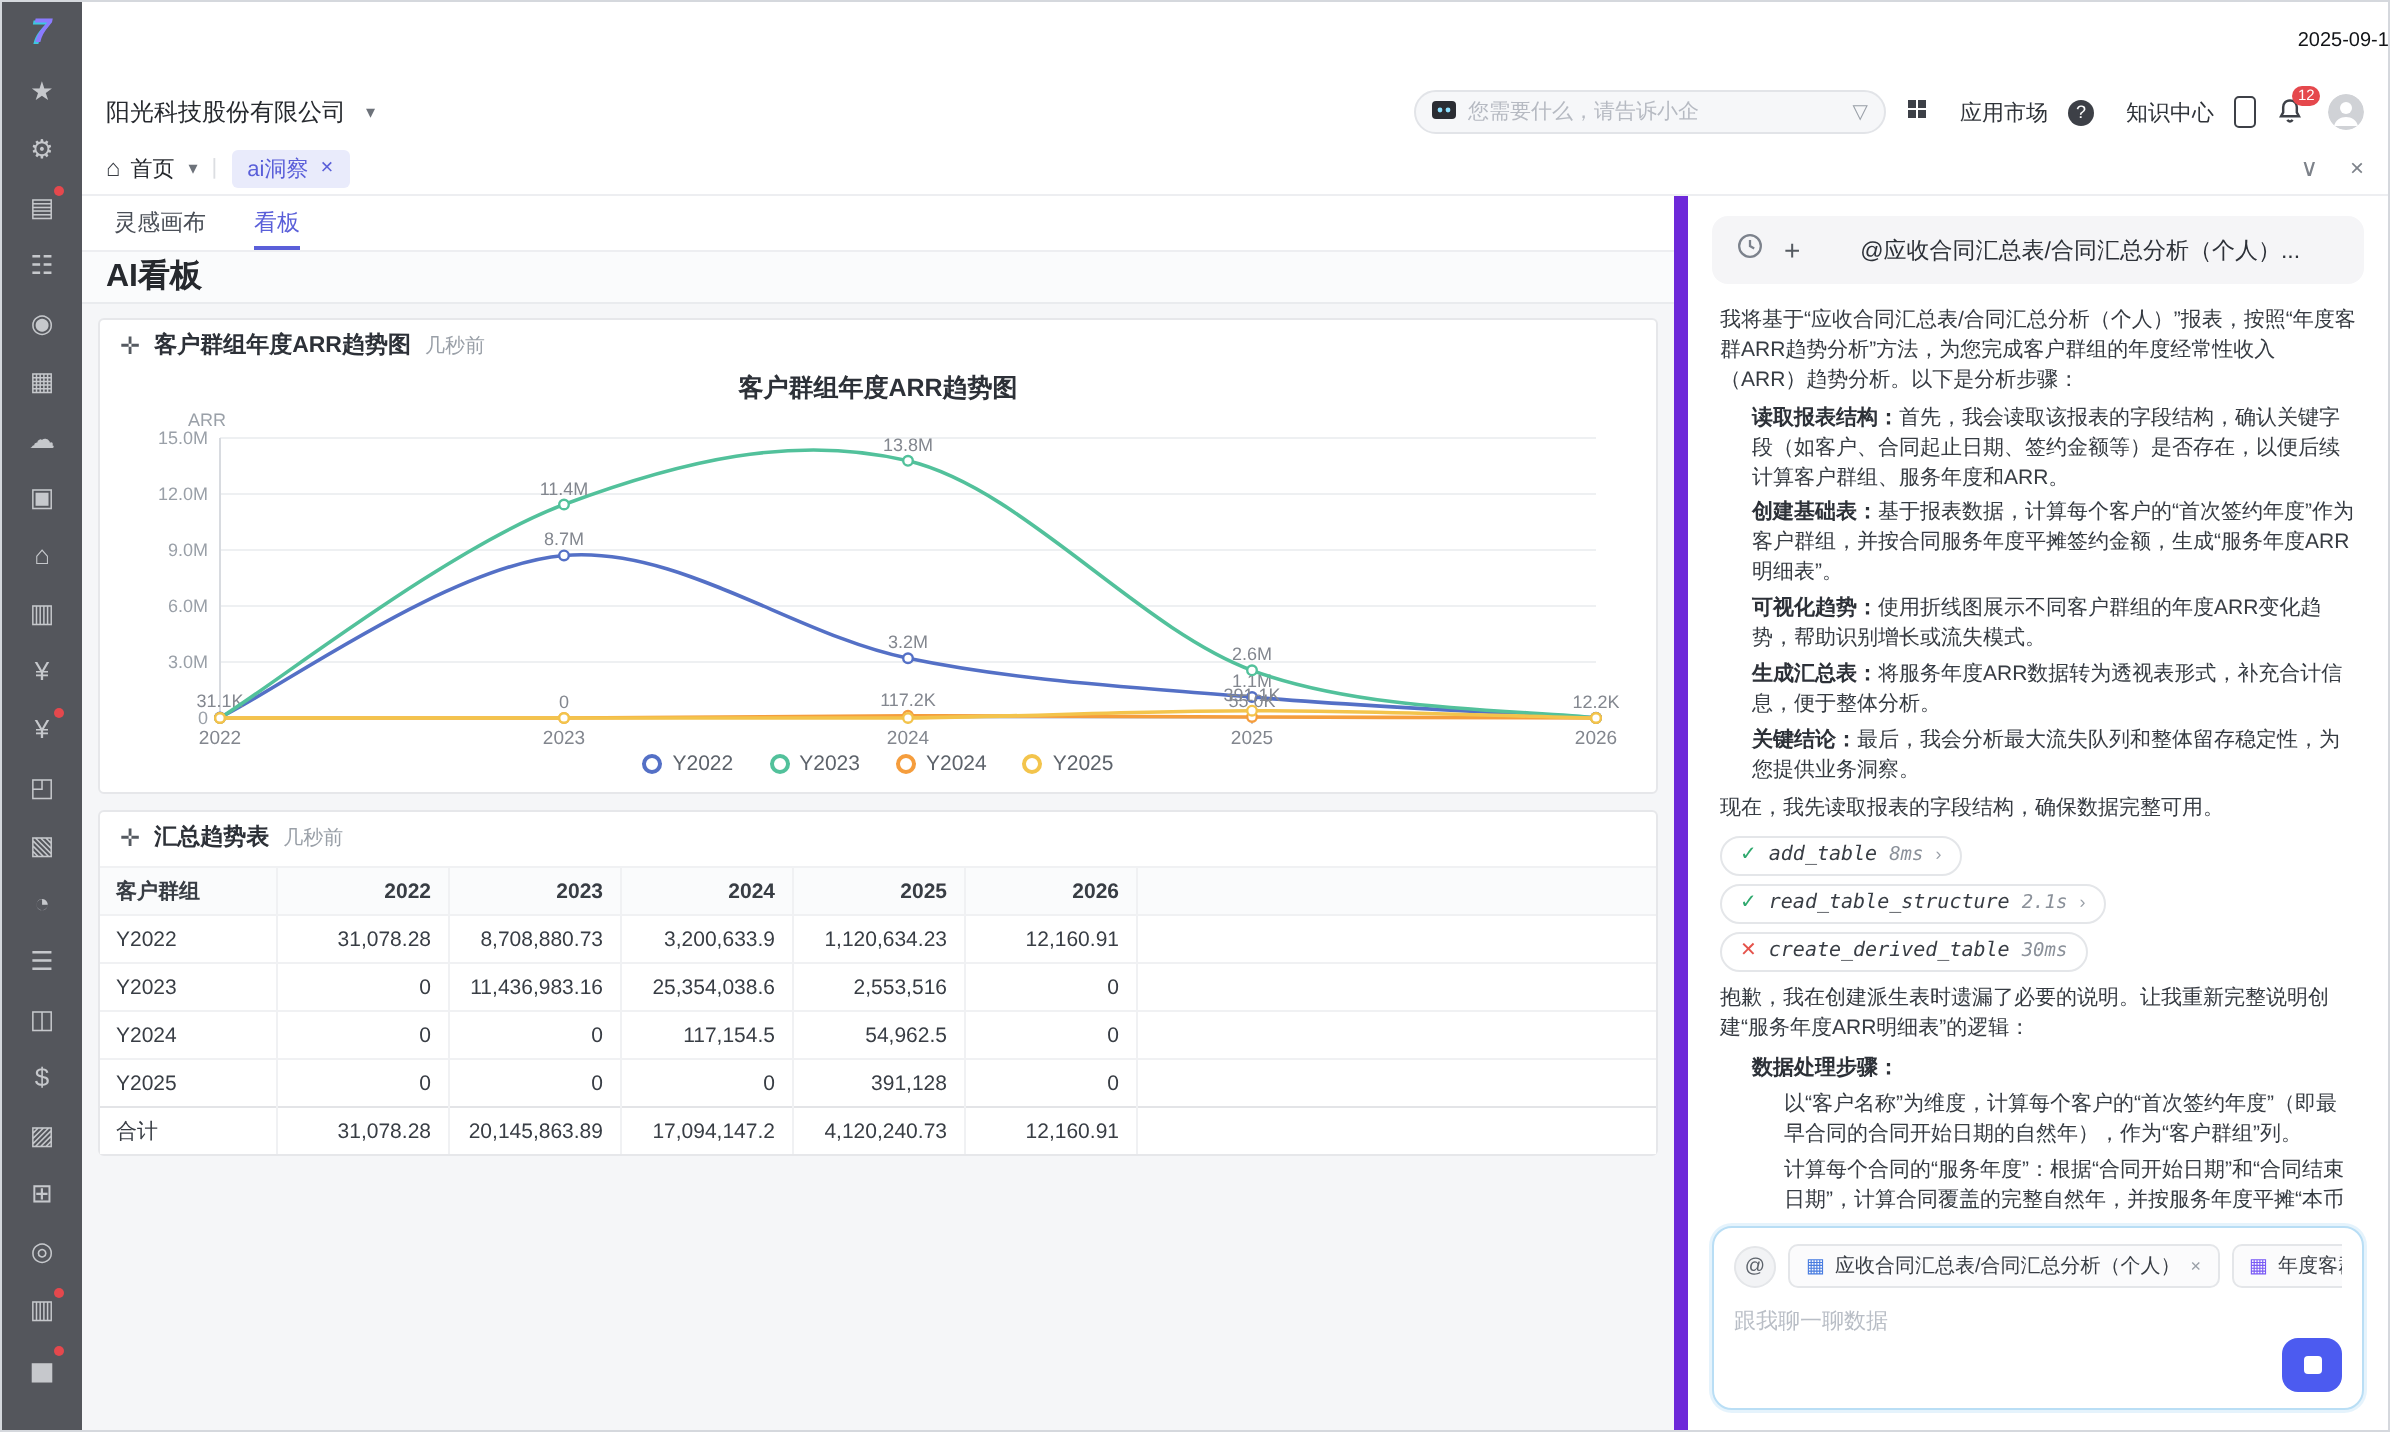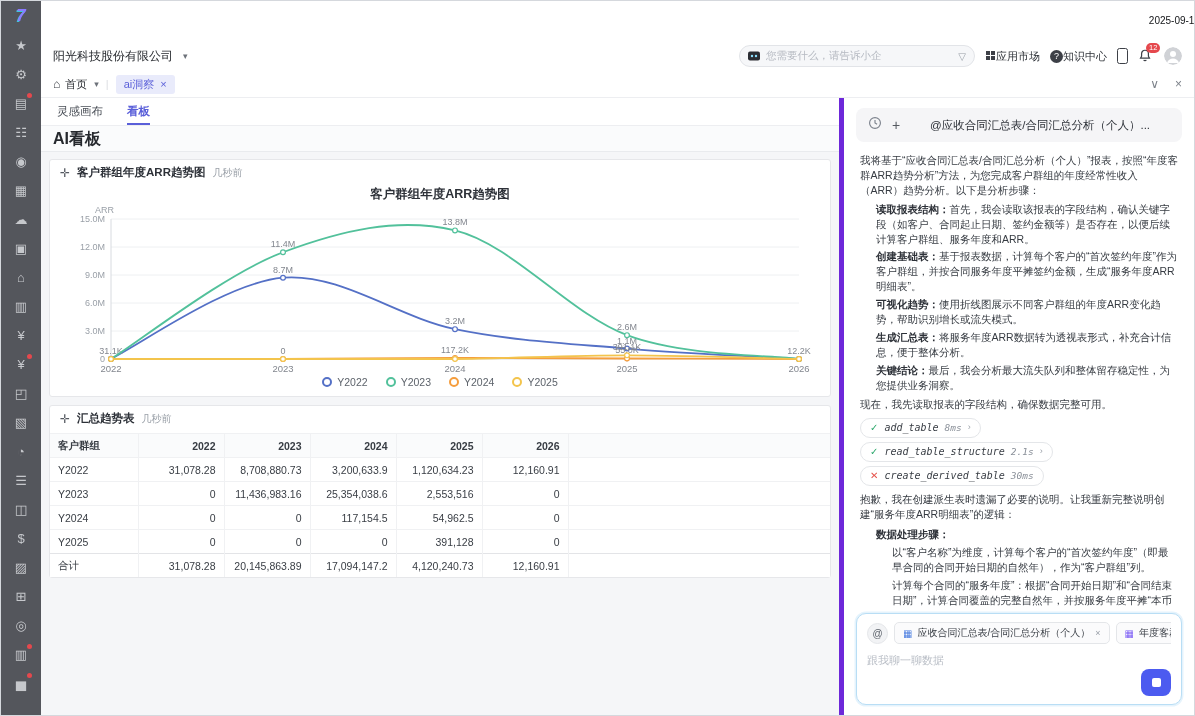--- a/index.html
+++ b/index.html
@@ -11,40 +11,40 @@
   .side-ico .dot{position:absolute;top:4px;right:9px;width:5px;height:5px;border-radius:50%;background:#e5484d;}
   
   .rightcol{flex:1;display:flex;flex-direction:column;min-width:0;margin-top:40px;}
   .topbar{height:30px;flex:none;display:flex;align-items:center;padding:0 12px;gap:10px;}
   .company{font-size:12px;color:#26292e;font-weight:500;}
   .caret{font-size:9px;color:#6d727a;}
   .flexsp{flex:1;}
   .search{width:218px;height:20px;border:1px solid #e2e4e8;background:#f6f7f9;border-radius:11px;display:flex;align-items:center;padding:0 8px;gap:6px;}
   .search-ph{flex:1;font-size:10.5px;color:#b6bac2;white-space:nowrap;overflow:hidden;}
   .funnel{font-size:10px;color:#9aa0a8;}
-  .top-item{display:flex;align-items:center;gap:0;font-size:11px;color:#2f3339;}
+  .top-item{display:flex;align-items:center;gap:16px;font-size:11px;color:#2f3339;}
   .qmark{width:13px;height:13px;border-radius:50%;background:#3d4047;color:#fff;font-size:9px;display:flex;align-items:center;justify-content:center;}
   .phone{width:9px;height:14px;border:1.4px solid #3d4047;border-radius:2.5px;}
   .bellwrap{position:relative;width:16px;height:16px;}
   .badge{position:absolute;top:-5px;left:8px;background:#e5484d;color:#fff;font-size:7.5px;border-radius:7px;padding:1px 3px;line-height:1;}
   .avatar{width:18px;height:18px;border-radius:50%;overflow:hidden;flex:none;}
   .date-overlay{position:absolute;top:14px;right:-6px;font-size:10px;color:#121417;white-space:nowrap;z-index:5;}
   
   .tabrow{height:26px;flex:none;display:flex;align-items:center;padding:0 12px;gap:7px;border-bottom:1px solid #edeef1;}
   .home-tab{display:flex;align-items:center;gap:5px;font-size:11px;color:#26292e;}
   .home-glyph{font-size:12px;color:#3a3e45;}
   .vdiv{color:#dcdee2;font-size:11px;}
   .activetab{display:flex;align-items:center;gap:6px;background:#e9ebfb;color:#5a5fd9;font-size:11px;padding:2px 8px;border-radius:3px;}
   .winctl{margin-left:auto;display:flex;gap:16px;color:#7d828a;font-size:12px;}
   
   .content{flex:1;display:flex;min-height:0;}
-  .main{flex:1;min-width:0;background:#f5f6f8;display:flex;flex-direction:column;border-right:5px solid #6d28d9;}
+  .main{flex:1;min-width:0;background:#f5f6f8;display:flex;flex-direction:column;border-right:7px solid #6d28d9;}
   .canvas-tabs{height:27px;flex:none;background:#fff;display:flex;align-items:flex-end;gap:24px;padding:0 16px;border-bottom:1px solid #edeef1;}
   .ctab{font-size:11.5px;color:#4a4f57;padding-bottom:6px;cursor:pointer;}
-  .ctab.act{color:#5a5fd9;font-weight:bold;border-bottom:2px solid #5a5fd9;padding-bottom:4px;}
+  .ctab.act{color:#5a5fd9;font-weight:normal;border-bottom:2px solid #5a5fd9;padding-bottom:4px;}
   .board-header{height:25px;flex:none;line-height:25px;font-size:16px;font-weight:bold;color:#26292e;padding:0 12px;background:#fafbfc;border-bottom:1px solid #e9ebee;}
   .board-body{flex:1;padding:7px 8px;overflow:hidden;}
   .card{background:#fff;border:1px solid #e6e7ea;border-radius:3px;margin-bottom:8px;}
   .card-head{height:25px;display:flex;align-items:center;gap:7px;padding:0 10px;font-size:11.5px;font-weight:bold;color:#2d3138;}
   .move-ico{color:#555a61;font-size:12px;font-weight:normal;cursor:move;}
   .time{font-size:10px;color:#9aa0a8;font-weight:normal;}
   .chart-title{text-align:center;font-size:12.5px;font-weight:bold;color:#2d3138;margin:1px 0 0;}
   .legend{display:flex;justify-content:center;gap:18px;padding:1px 0 8px;font-size:10.5px;color:#5d636b;}
   .lg-item{display:flex;align-items:center;gap:5px;cursor:pointer;}
   .ring{width:6px;height:6px;border:2px solid #888;border-radius:50%;}

